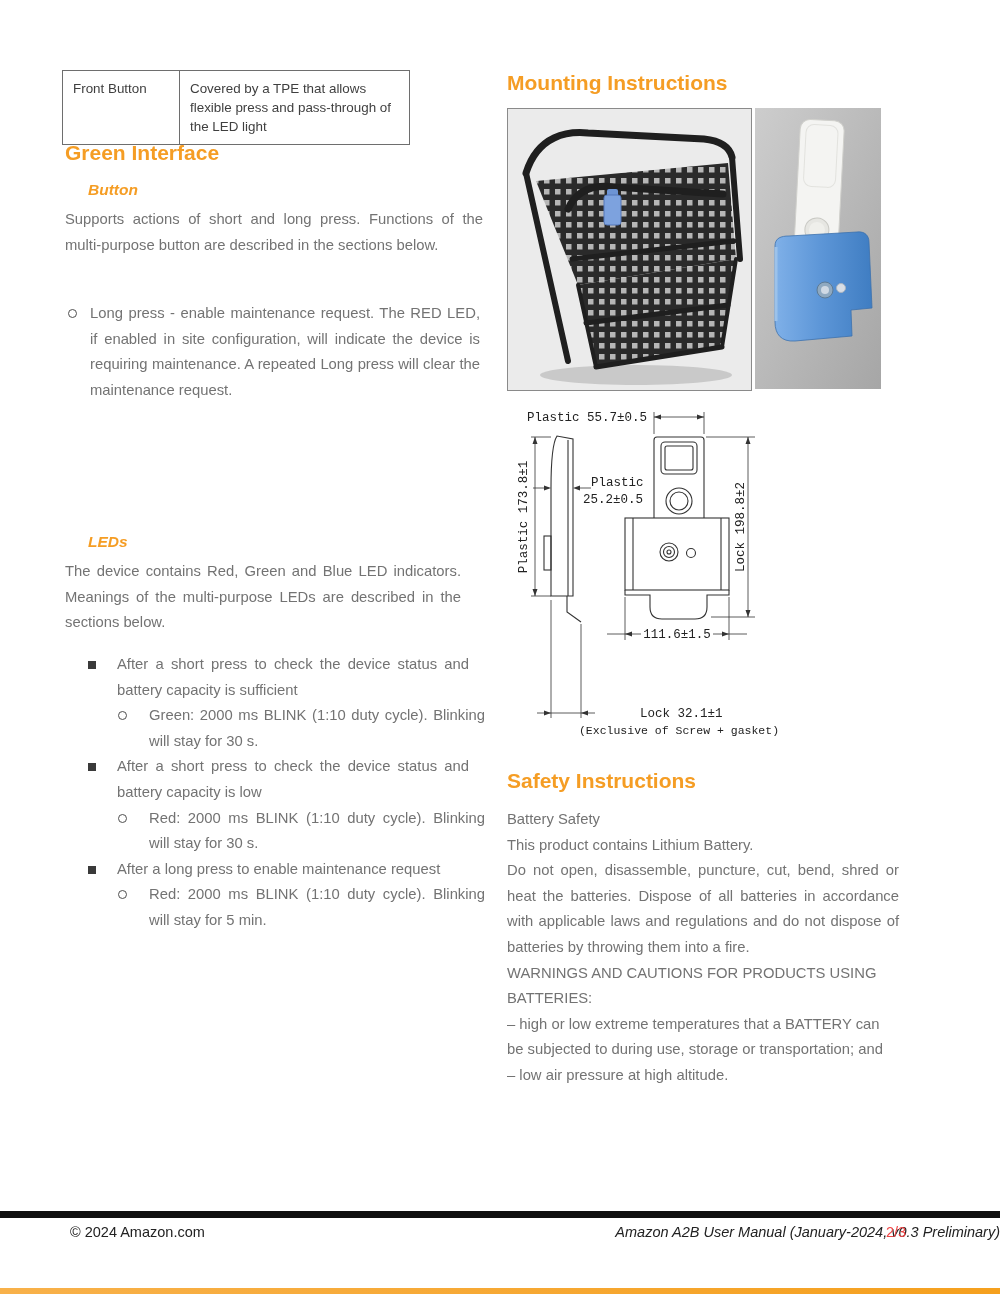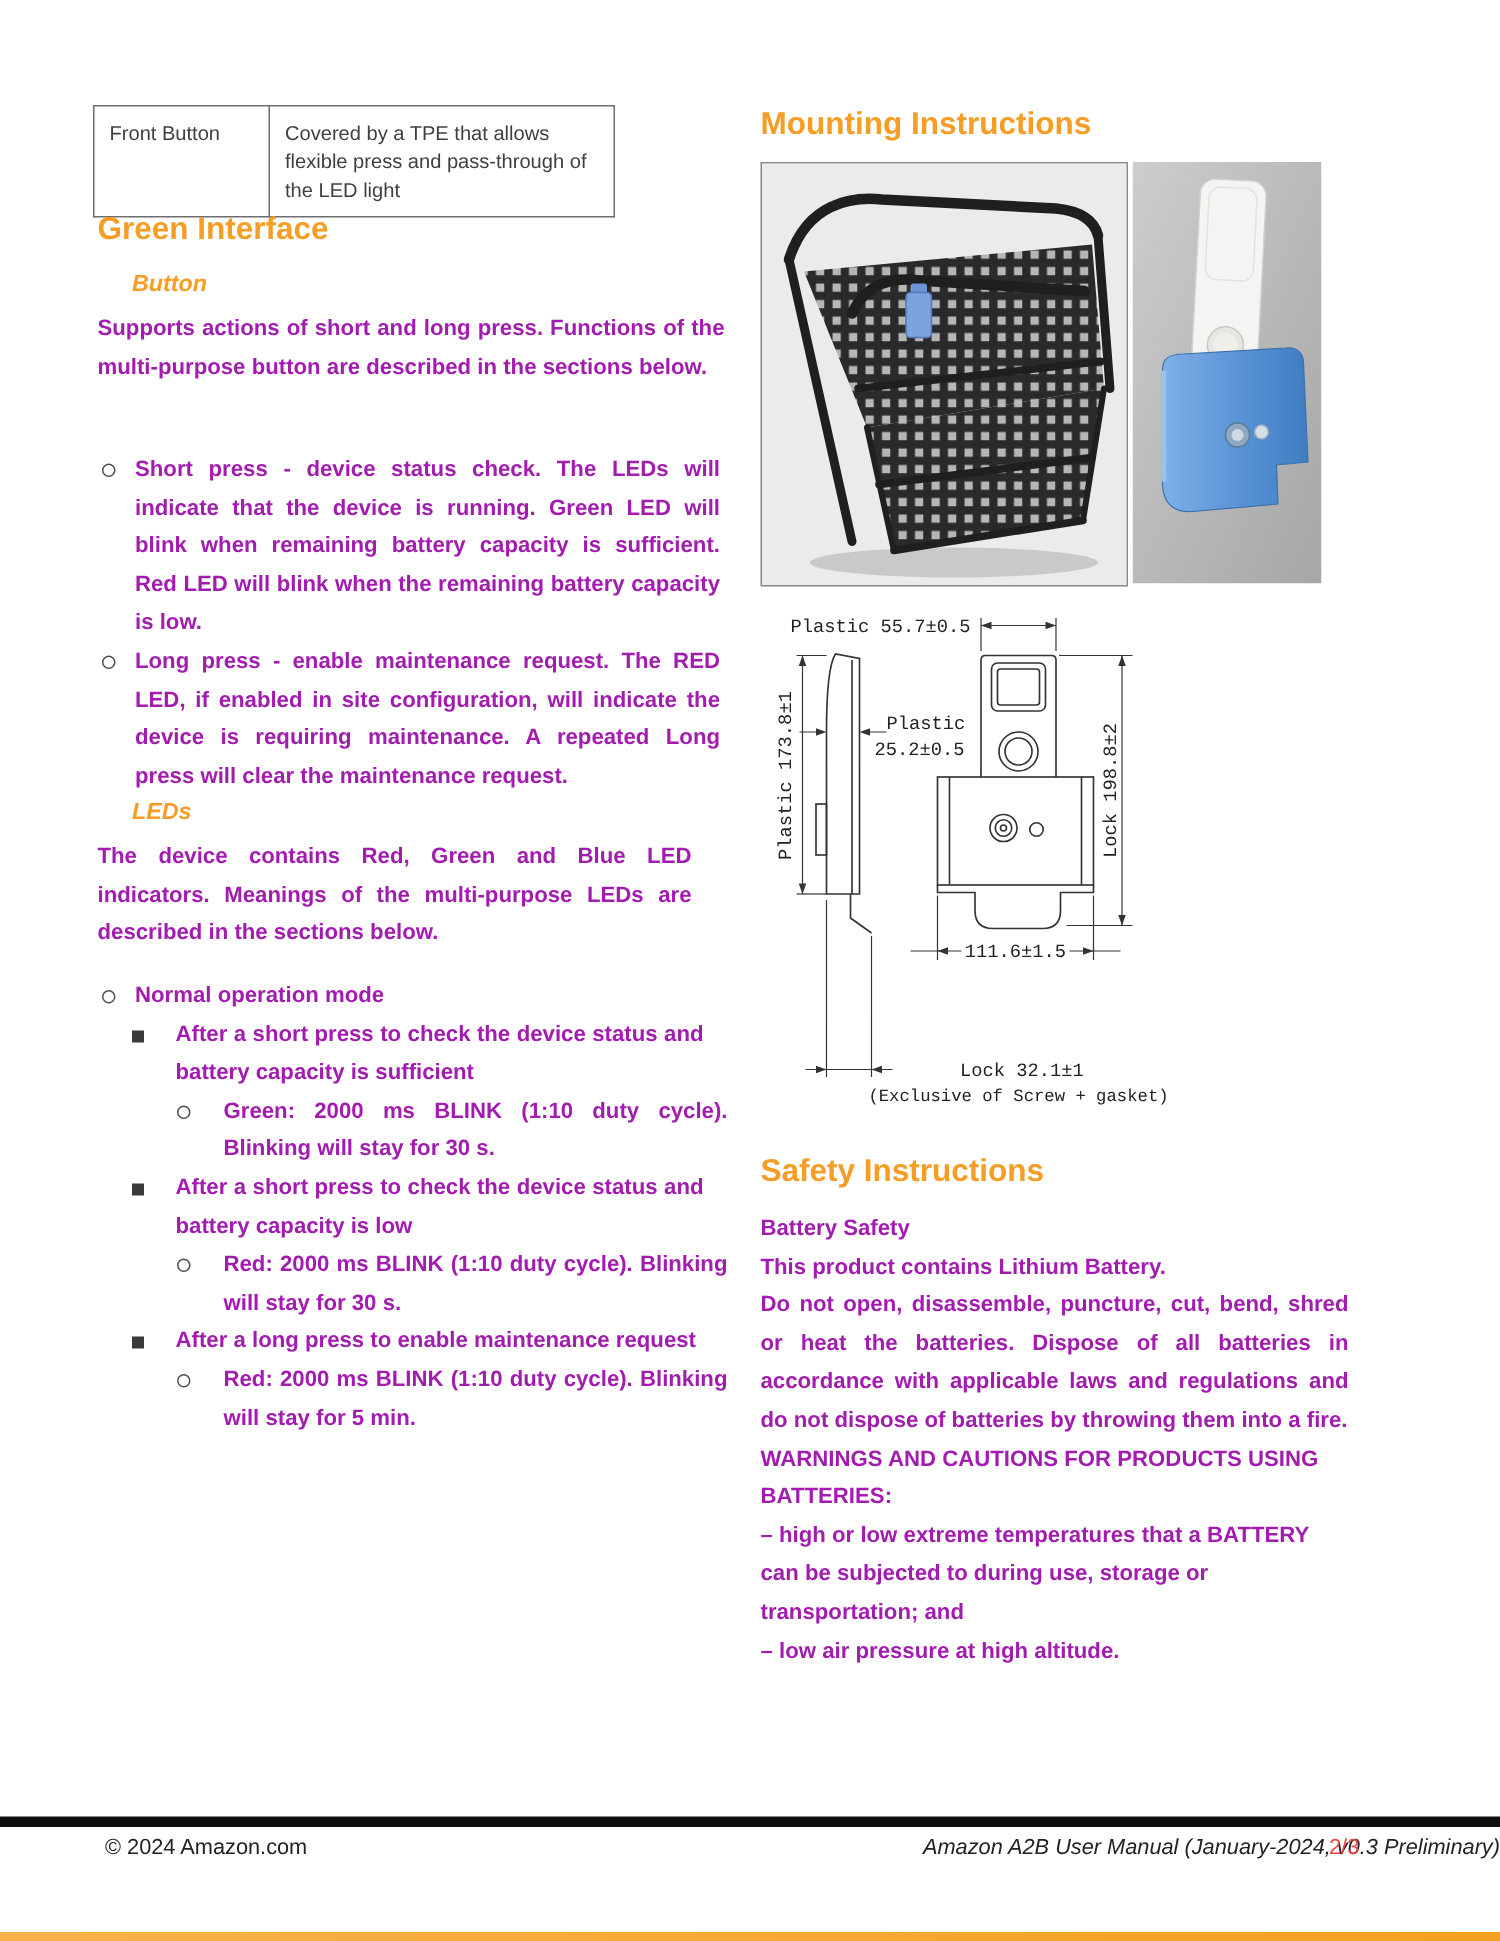--- a/index.html
+++ b/index.html
@@ -7,21 +7,21 @@
         font-family:"Liberation Sans",sans-serif;color:#474747;}
   
   .spec-table{position:absolute;left:62px;top:70px;width:348px;border-collapse:collapse;}
   .spec-table td{border:1.3px solid #6e6e6e;font-size:13.4px;line-height:19px;
                  color:#3f3f3f;padding:8px 10px;vertical-align:top;}
   .spec-table td.term{width:96px;}
   
   .h1{font-size:21px;font-weight:700;color:#F59D24;line-height:26px;}
   .h2{font-size:15.5px;font-weight:700;font-style:italic;color:#F59D24;margin-left:23px;}
   
-  .body-txt{font-size:14.8px;line-height:25.6px;color:#a21caf;font-weight:bold;}
+  .body-txt{font-size:14.8px;line-height:25.6px;color:#737373;}
   .just{text-align:justify;}
   .left-col{position:absolute;left:65px;top:140px;width:418px;}
   .left-col>div{position:absolute;left:0;}
   .pos-ui{top:0;}
   .pos-btn-h{top:41px;}
   .pos-btn-p{top:67px;width:418px;}
   .pos-list1{top:161px;width:418px;}
   .pos-leds-h{top:393px;}
   .pos-leds-p{top:419px;width:396px;}
   .pos-list2{top:512px;width:418px;}
@@ -73,36 +73,28 @@
     </table>
 
   <div class="left-col">
     <div class="h1 pos-ui">Green Interface</div>
     <div class="h2 pos-btn-h">Button</div>
     <div class="body-txt just pos-btn-p">Supports actions of short and long press. Functions of the multi-purpose button are described in the sections below.</div>
 
     <div class="pos-list1">
       <div class="li lvl0">
         <span class="marker circ"></span>
-        <div class="txt body-txt just">Short press - device status check. The LEDs will indicate that the device is running. Green LED will blink when remaining battery capacity is sufficient. Red LED will blink when the remaining battery capacity is low.</div>
-      </div>
-      <div class="li lvl0">
-        <span class="marker circ"></span>
         <div class="txt body-txt just">Long press - enable maintenance request. The RED LED, if enabled in site configuration, will indicate the device is requiring maintenance. A repeated Long press will clear the maintenance request.</div>
       </div>
     </div>
 
     <div class="h2 pos-leds-h">LEDs</div>
     <div class="body-txt just pos-leds-p">The device contains Red, Green and Blue LED indicators. Meanings of the multi-purpose LEDs are described in the sections below.</div>
 
     <div class="pos-list2">
-      <div class="li lvl0">
-        <span class="marker circ"></span>
-        <div class="txt body-txt">Normal operation mode</div>
-      </div>
       <div class="li lvl1">
         <span class="marker sq"></span>
         <div class="txt body-txt just">After a short press to check the device status and battery capacity is sufficient</div>
       </div>
       <div class="li lvl2">
         <span class="marker circ"></span>
         <div class="txt body-txt just">Green: 2000 ms BLINK (1:10 duty cycle). Blinking will stay for 30 s.</div>
       </div>
       <div class="li lvl1">
         <span class="marker sq"></span>

